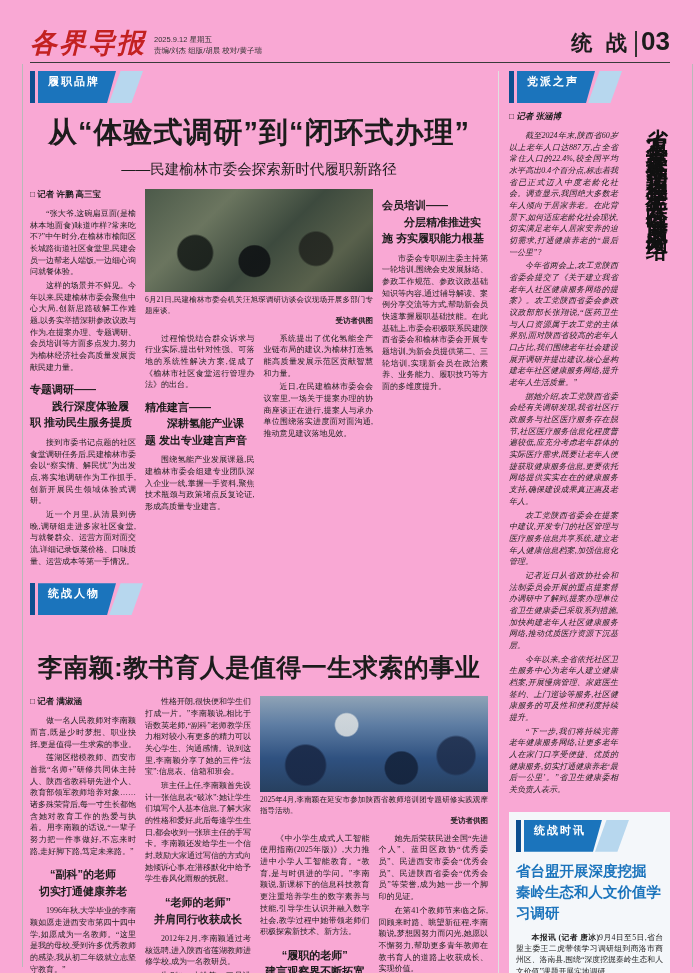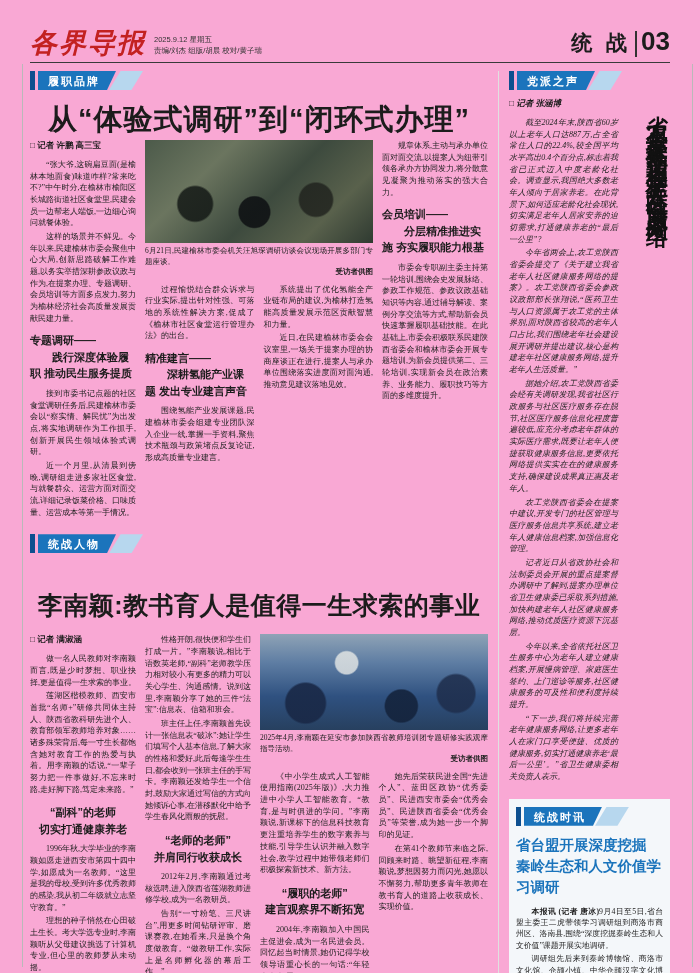--- a/index.html
+++ b/index.html
@@ -21,21 +21,21 @@
   .section-name { font-size:21px; font-weight:bold; letter-spacing:4px; }
   .mast-divider { width:2px; height:26px; background:#333; }
   .page-num { font-size:26px; font-weight:bold; }
 
   
   .content { display:flex; margin:8px 30px 0 30px; }
   .main-col { width:468px; padding-right:10px; }
   .rail { flex:1; padding-left:10px; border-left:1px solid #e0e0e0; }
 
   
-  .badge { display:inline-flex; align-items:stretch; height:19px; margin-bottom:4px; }
+  .badge { display:inline-flex; align-items:stretch; height:32px; margin-bottom:4px; }
   .badge .bar { width:5px; background:#0e4f8f; margin-right:3px; }
   .badge .label { background:#1b74bc; color:#fff; font-weight:bold; font-size:11px; font-family:"Liberation Sans", sans-serif; letter-spacing:2px; padding:3px 16px 0 10px; clip-path:polygon(0 0,100% 0,calc(100% - 9px) 100%,0 100%); }
   .badge .tail { width:34px; background:#b7d7ee; clip-path:polygon(34% 0,100% 0,66% 100%,0 100%); margin-left:-7px; }
 
   
   .a1-title { text-align:center; font-family:"Liberation Sans", sans-serif; font-weight:bold; font-size:29px; letter-spacing:1px; margin-top:6px; }
   .a1-sub { text-align:center; font-size:14.5px; font-family:"Liberation Sans", sans-serif; margin:7px 0 10px 0; }
   .cols { display:flex; gap:9px; }
   .tcol { flex:1; min-width:0; }
   .tcol-mid { flex:2.15; min-width:0; }
@@ -103,20 +103,21 @@
 
     <div class="main-col">
 
       <section>
         <div class="badge">
           <span class="bar"></span>
           <span class="label">履职品牌</span>
           <span class="tail"></span>
         </div>
         <h1 class="a1-title">从“体验式调研”到“闭环式办理”</h1>
+        <div class="a1-sub">——民建榆林市委会探索新时代履职新路径</div>
         <div class="cols">
           <div class="tcol">
             <div class="byline">□ 记者 许鹏 高三宝</div>
             <p class="body">“张大爷,这碗扁豆面(是榆林本地面食)味道咋样?常来吃不?”中午时分,在榆林市榆阳区长城路街道社区食堂里,民建会员一边帮老人端饭,一边细心询问就餐体验。</p>
             <p class="body">这样的场景并不鲜见。今年以来,民建榆林市委会聚焦中心大局,创新思路破解工作难题,以务实举措深耕参政议政与作为,在提案办理、专题调研、会员培训等方面多点发力,努力为榆林经济社会高质量发展贡献民建力量。</p>
             <div class="subhead1">
               <span class="l1">专题调研——</span>
               <span class="l2">践行深度体验履职  推动民生服务提质</span>
             </div>
             <p class="body">接到市委书记点题的社区食堂调研任务后,民建榆林市委会以“察实情、解民忧”为出发点,将实地调研作为工作抓手,创新开展民生领域体验式调研。</p>
@@ -139,21 +140,20 @@
                 </div>
                 <p class="body">围绕氢能产业发展课题,民建榆林市委会组建专业团队深入企业一线,掌握一手资料,聚焦技术瓶颈与政策堵点反复论证,形成高质量专业建言。</p>
               </div>
               <div class="tcol">
                 <p class="body">系统提出了优化氢能全产业链布局的建议,为榆林打造氢能高质量发展示范区贡献智慧和力量。</p>
                 <p class="body">近日,在民建榆林市委会会议室里,一场关于提案办理的协商座谈正在进行,提案人与承办单位围绕落实进度面对面沟通,推动意见建议落地见效。</p>
               </div>
             </div>
           </div>
           <div class="tcol">
-            <p class="body">规章体系,主动与承办单位面对面交流,以提案人为纽带引领各承办方协同发力,将分散意见凝聚为推动落实的强大合力。</p>
             <div class="subhead1">
               <span class="l1">会员培训——</span>
               <span class="l2">分层精准推进实施  夯实履职能力根基</span>
             </div>
             <p class="body">市委会专职副主委主持第一轮培训,围绕会史发展脉络、参政工作规范、参政议政基础知识等内容,通过辅导解读、案例分享交流等方式,帮助新会员快速掌握履职基础技能。在此基础上,市委会积极联系民建陕西省委会和榆林市委会开展专题培训,为新会员提供第二、三轮培训,实现新会员在政治素养、业务能力、履职技巧等方面的多维度提升。</p>
           </div>
         </div>
       </section>
 
       <section class="a2">

